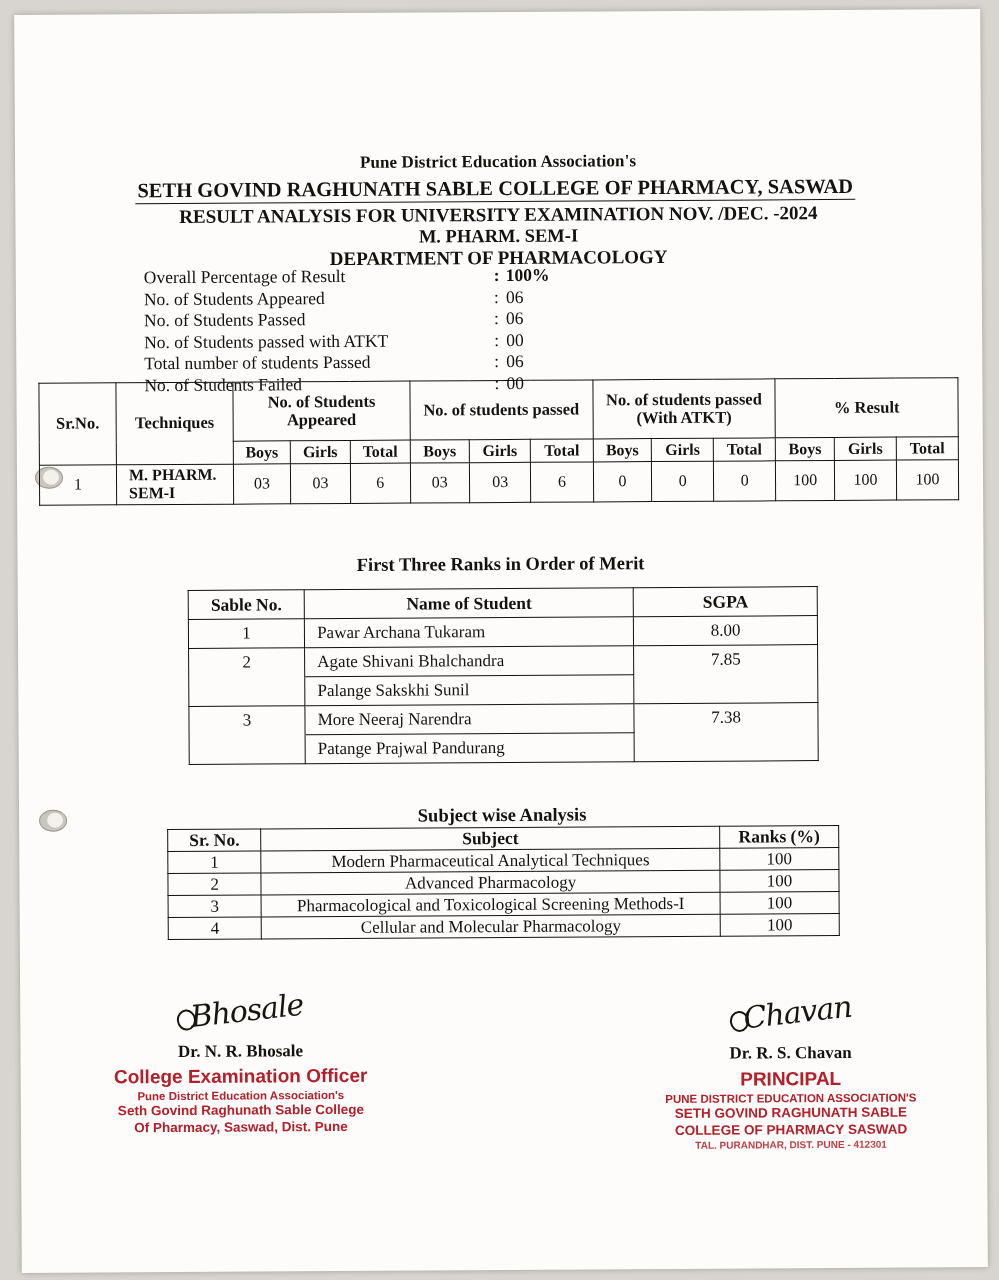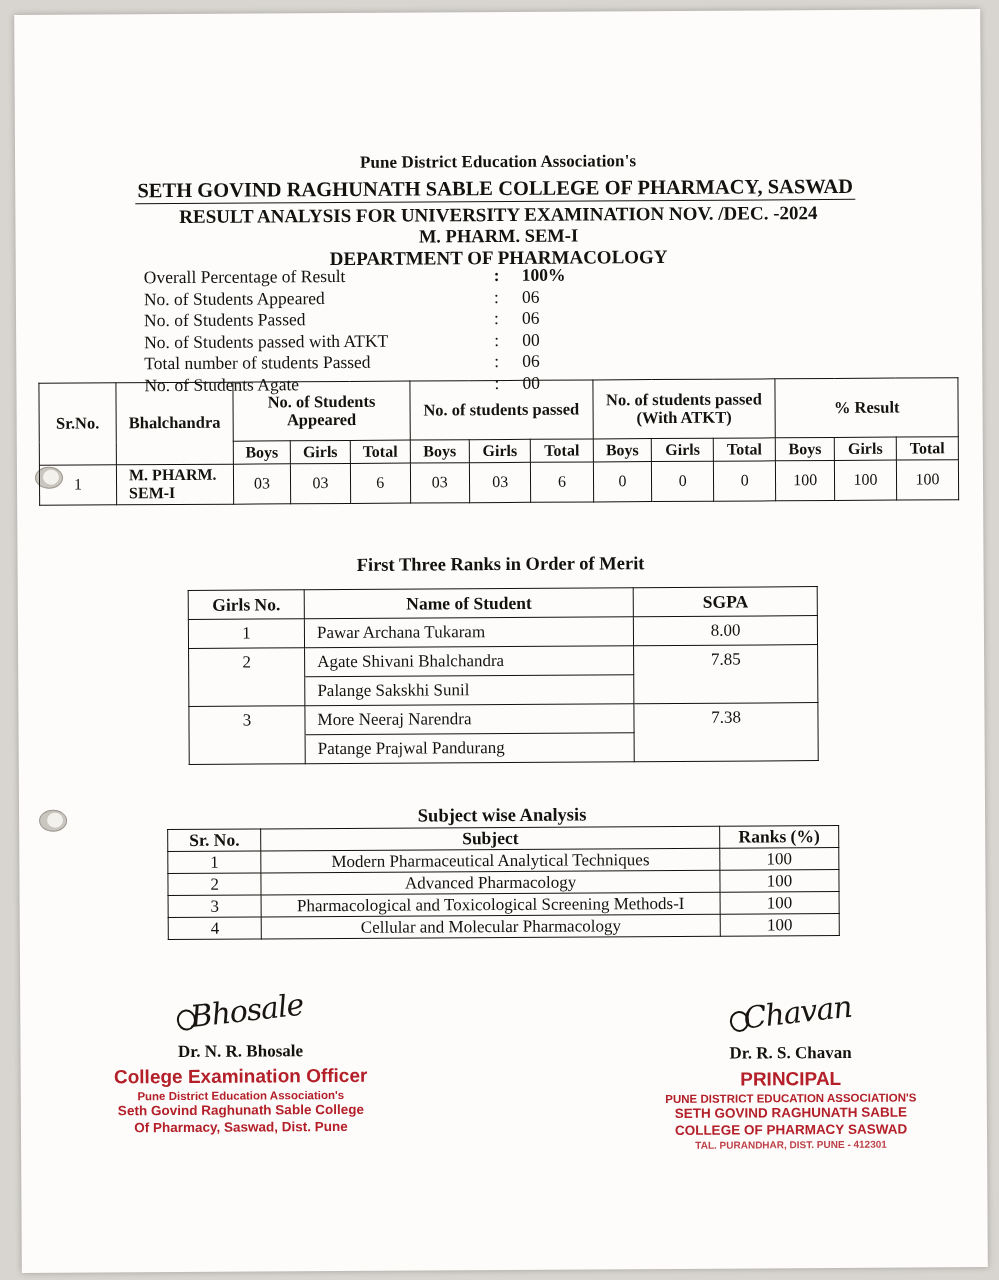--- a/index.html
+++ b/index.html
@@ -88,21 +88,21 @@
   .srow .lbl {
     position: absolute;
     left: 0;
   }
   .srow .col {
     position: absolute;
     left: 350px;
   }
   .srow .val {
     position: absolute;
-    left: 378px;
+    left: 362px;
   }
   .srow.bold .val, .srow.bold .col { font-weight: bold; }
 
   
   table {
     border-collapse: collapse;
   }
   .maintbl {
     position: absolute;
     left: 22px;
@@ -291,31 +291,31 @@
         <span class="lbl">No. of Students passed with ATKT</span>
         <span class="col">:</span>
         <span class="val">00</span>
       </div>
       <div class="srow">
         <span class="lbl">Total number of students Passed</span>
         <span class="col">:</span>
         <span class="val">06</span>
       </div>
       <div class="srow">
-        <span class="lbl">No. of Students Agate</span>
+        <span class="lbl">No. of Students Failed</span>
         <span class="col">:</span>
         <span class="val">00</span>
       </div>
     </div>
 
     <table class="maintbl">
       <tbody>
           <tr>
         <th class="grp" rowspan="2" style="width:72px">Sr.No.</th>
-        <th class="grp" rowspan="2" style="width:112px">Bhalchandra</th>
+        <th class="grp" rowspan="2" style="width:112px">Techniques</th>
         <th class="grp" colspan="3" style="width:174px">No. of Students Appeared</th>
         <th class="grp" colspan="3" style="width:180px">No. of students passed</th>
         <th class="grp" colspan="3" style="width:180px">No. of students passed (With ATKT)</th>
         <th class="grp" colspan="3" style="width:180px">% Result</th>
       </tr>
       <tr>
         <th class="sub">Boys</th>
         <th class="sub">Girls</th>
         <th class="sub">Total</th>
         <th class="sub">Boys</th>
@@ -344,21 +344,21 @@
         <td>100</td>
         <td>100</td>
       </tr>
     </tbody>
       </table>
 
     <div class="ranks-title">First Three Ranks in Order of Merit</div>
     <table class="ranktbl">
       <tbody>
           <tr>
-        <th class="c" style="width:110px">Girls No.</th>
+        <th class="c" style="width:110px">Sable No.</th>
         <th class="c" style="width:330px">Name of Student</th>
         <th class="c" style="width:180px">SGPA</th>
       </tr>
       <tr>
         <td class="c">1</td>
         <td class="nm">Pawar Archana Tukaram</td>
         <td class="c">8.00</td>
       </tr>
       <tr>
         <td class="c nobdr-b" rowspan="1">2</td>

